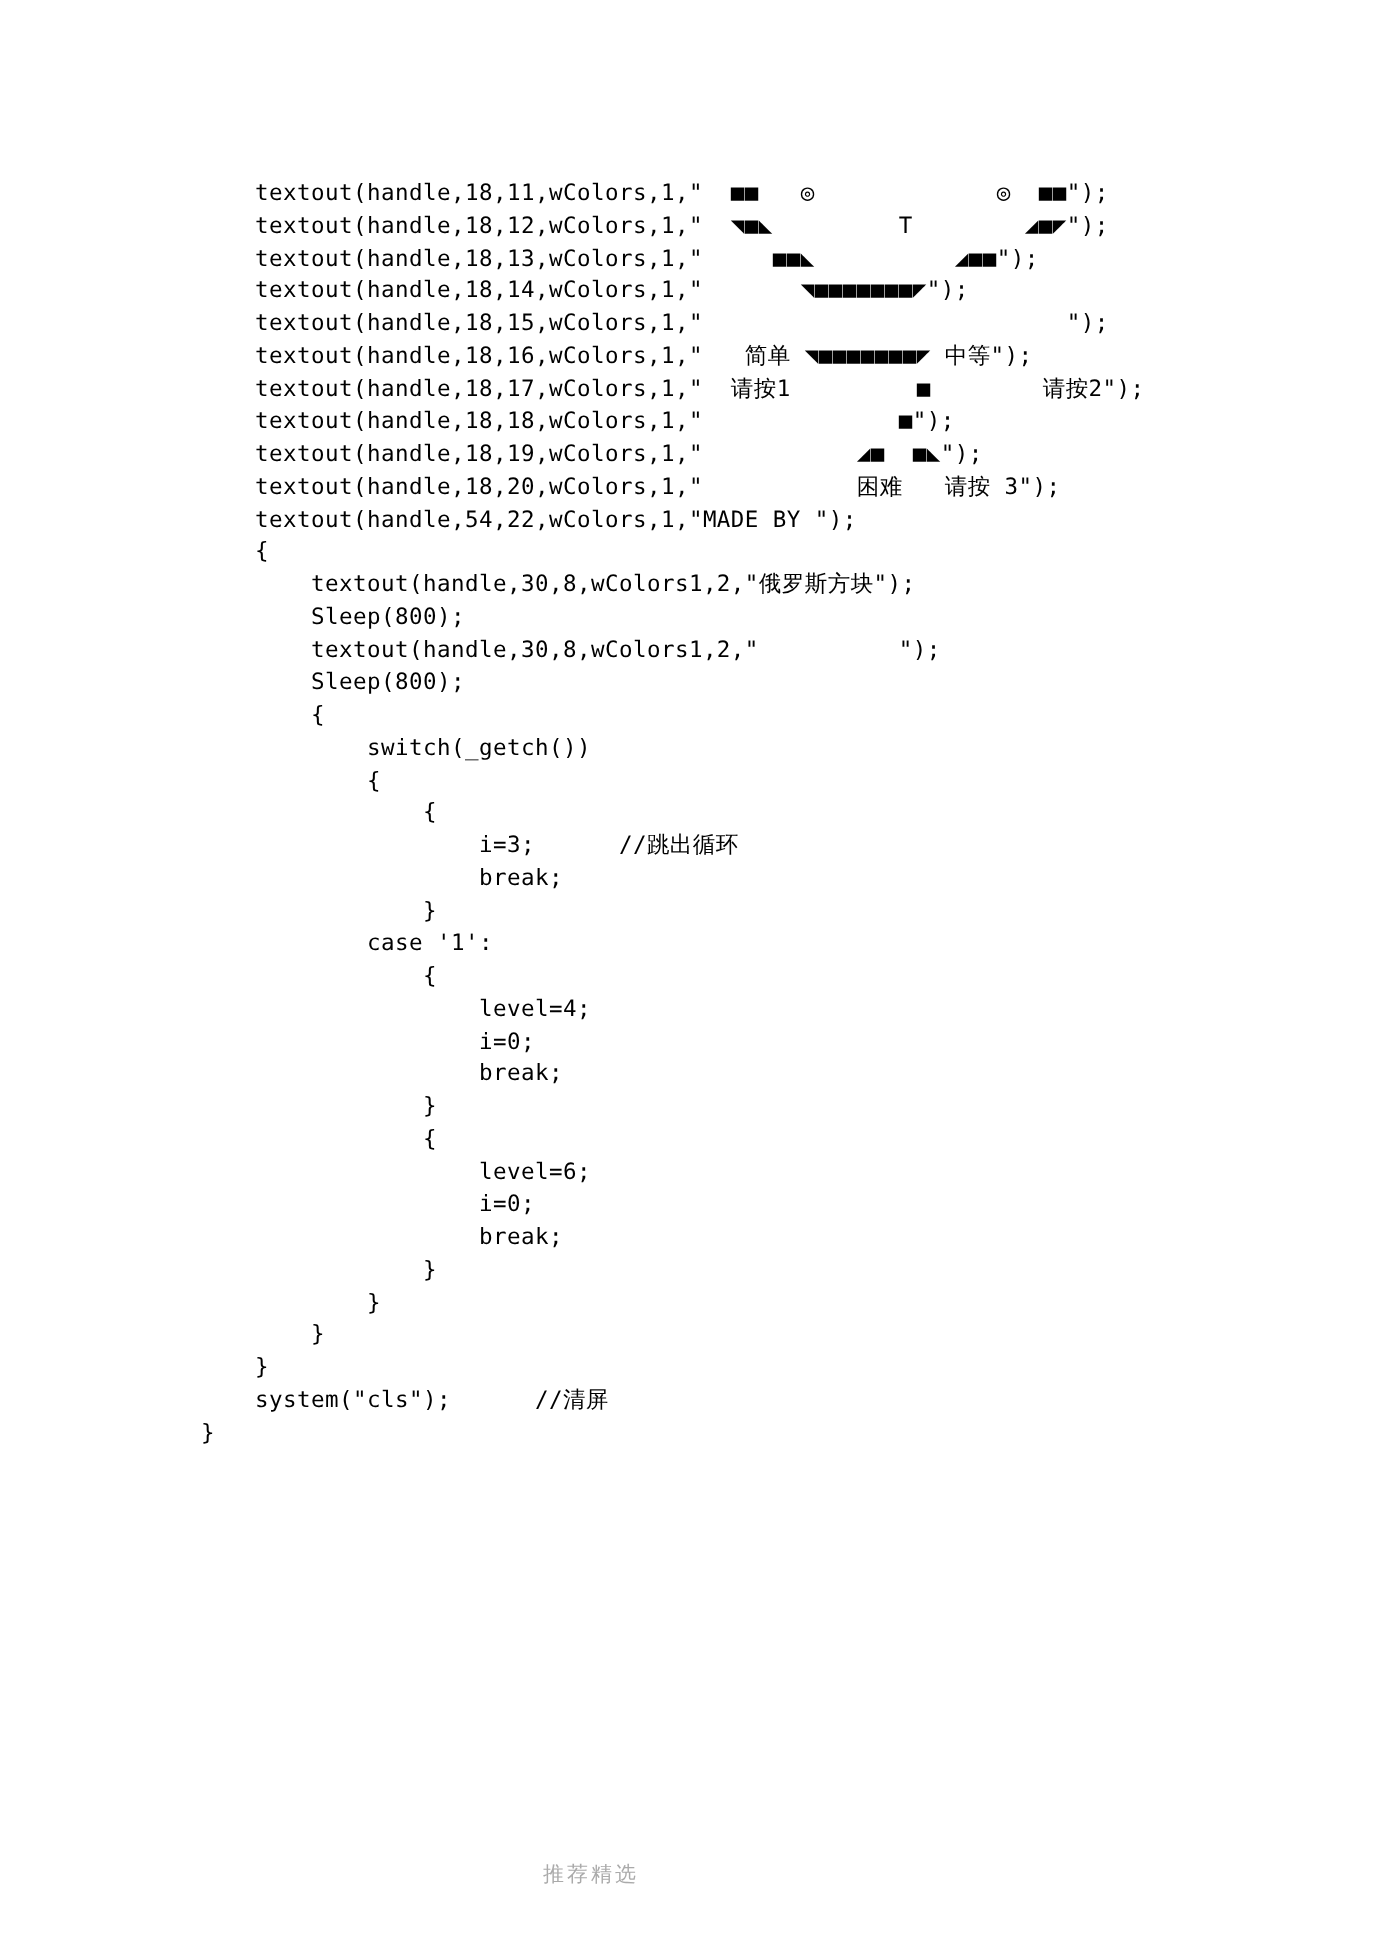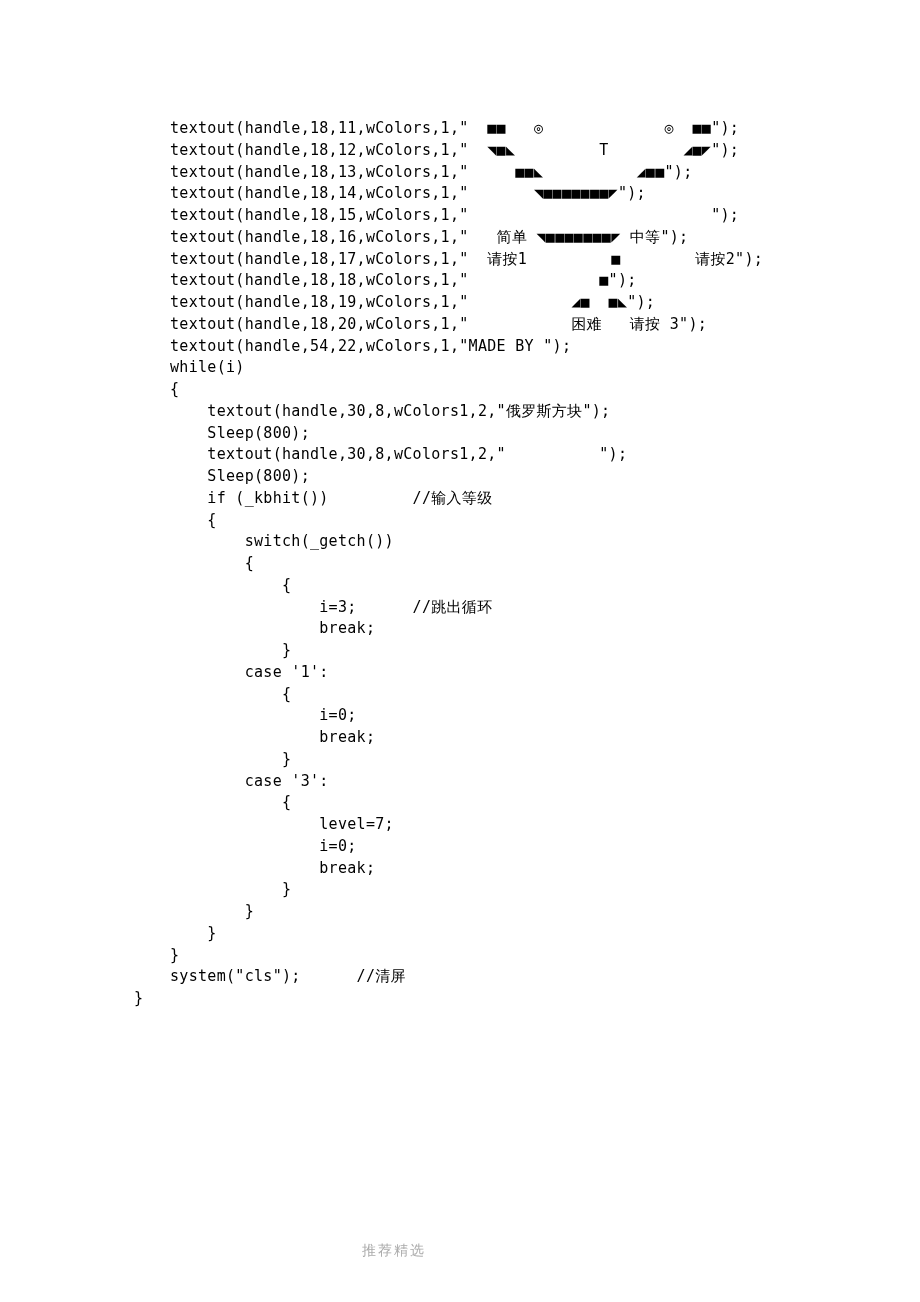--- a/index.html
+++ b/index.html
@@ -41,42 +41,40 @@
     <div class="code-line">textout(handle,18,12,wColors,1,"  ◥■◣         T        ◢■◤");</div>
     <div class="code-line">textout(handle,18,13,wColors,1,"     ■■◣          ◢■■");</div>
     <div class="code-line">textout(handle,18,14,wColors,1,"       ◥■■■■■■■◤");</div>
     <div class="code-line">textout(handle,18,15,wColors,1,"                          ");</div>
     <div class="code-line">textout(handle,18,16,wColors,1,"   简单 ◥■■■■■■■◤ 中等");</div>
     <div class="code-line">textout(handle,18,17,wColors,1,"  请按1         ■        请按2");</div>
     <div class="code-line">textout(handle,18,18,wColors,1,"              ■");</div>
     <div class="code-line">textout(handle,18,19,wColors,1,"           ◢■  ■◣");</div>
     <div class="code-line">textout(handle,18,20,wColors,1,"           困难   请按 3");</div>
     <div class="code-line">textout(handle,54,22,wColors,1,"MADE BY ");</div>
-    <div class="code-line">while(i)</div>
     <div class="code-line">{</div>
     <div class="code-line">    textout(handle,30,8,wColors1,2,"俄罗斯方块");</div>
     <div class="code-line">    Sleep(800);</div>
     <div class="code-line">    textout(handle,30,8,wColors1,2,"          ");</div>
     <div class="code-line">    Sleep(800);</div>
-    <div class="code-line">    if (_kbhit())         //输入等级</div>
     <div class="code-line">    {</div>
     <div class="code-line">        switch(_getch())</div>
     <div class="code-line">        {</div>
     <div class="code-line">            {</div>
     <div class="code-line">                i=3;      //跳出循环</div>
     <div class="code-line">                break;</div>
     <div class="code-line">            }</div>
     <div class="code-line">        case '1':</div>
     <div class="code-line">            {</div>
+    <div class="code-line">                level=4;</div>
     <div class="code-line">                i=0;</div>
     <div class="code-line">                break;</div>
     <div class="code-line">            }</div>
-    <div class="code-line">        case '3':</div>
     <div class="code-line">            {</div>
-    <div class="code-line">                level=7;</div>
+    <div class="code-line">                level=6;</div>
     <div class="code-line">                i=0;</div>
     <div class="code-line">                break;</div>
     <div class="code-line">            }</div>
     <div class="code-line">        }</div>
     <div class="code-line">    }</div>
     <div class="code-line">}</div>
     <div class="code-line">system("cls");      //清屏</div>
   </div>
   <div class="code-line" style="margin-left:-36px">}</div>
   <div class="footer">推荐精选</div>

